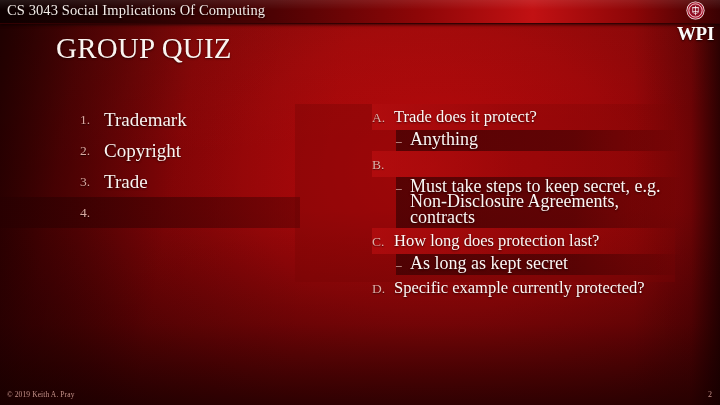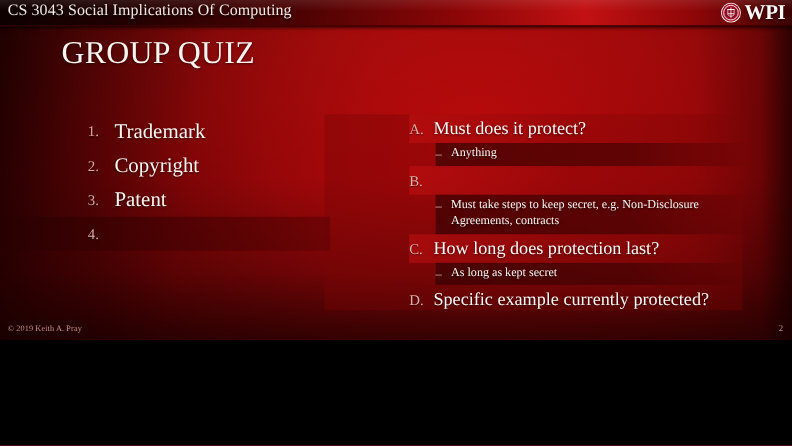--- a/index.html
+++ b/index.html
@@ -4,24 +4,24 @@
 <title>Slide</title>
 <style>
   html, body {
     margin: 0;
     padding: 0;
     background: #000;
   }
   .slide {
     position: relative;
     width: 720px;
-    height: 309px;
+    height: 405px;
     overflow: hidden;
     font-family: "Liberation Serif", "DejaVu Serif", serif;
-    background: #7f1d1d;
+    background: #14532d;
   }
 
   
   .bg-base {
     position: absolute; inset: 0;
     background:
       radial-gradient(ellipse 560px 420px at 60% 42%, #b8090b 0%, #9c0709 34%, #7a0406 58%, #520103 80%, #340002 100%);
   }
   .bg-vign-left {
     position: absolute; inset: 0;
@@ -54,21 +54,21 @@
   .course-title {
     position: absolute; left: 7px; top: 2px;
     font-size: 14.5px;
     color: #f3eae6;
     letter-spacing: 0.1px;
     white-space: nowrap;
     text-shadow: 0 1px 2px rgba(0,0,0,0.85);
   }
   .wpi-logo {
     position: absolute; right: 6px; top: 1px;
-    display: flex; align-items: center; gap: 3px;
+    display: flex; align-items: center; gap: 3px; flex-direction: column;
   }
   .wpi-seal { display:block; }
   .wpi-text {
     font-size: 19px;
     font-weight: bold;
     color: #fdfbfa;
     letter-spacing: -0.3px;
     line-height: 21px;
     text-shadow: 0 1px 2px rgba(0,0,0,0.7);
   }
@@ -157,21 +157,21 @@
   }
   .sub-dash {
     width: 14px;
     flex: none;
     font-size: 11.5px;
     color: #e0b8b1;
     padding-top: 3px;
     text-align: left;
   }
   .sub-text {
-    font-size: 11px;
+    font-size: 18px;
     line-height: 15.5px;
     color: #fcf6f4;
     text-shadow: 0 1px 2px rgba(0,0,0,0.6);
   }
 
   
   .footer-copy {
     position: absolute; left: 7px; bottom: 6px;
     font-size: 7.5px;
     color: #c49089;
@@ -220,32 +220,32 @@
       <div class="left-item">
         <span class="left-num">1.</span>
         <span class="left-label">Trademark</span>
       </div>
       <div class="left-item">
         <span class="left-num">2.</span>
         <span class="left-label">Copyright</span>
       </div>
       <div class="left-item">
         <span class="left-num">3.</span>
-        <span class="left-label">Patent</span>
+        <span class="left-label">Trade</span>
       </div>
       <div class="left-item selected">
         <span class="left-num">4.</span>
       </div>
     </div>
 
   <div class="right-list" id="right-list">
       <div class="qa-block">
         <div class="q-row band">
           <span class="q-letter">A.</span>
-          <span class="q-text">Must does it protect?</span>
+          <span class="q-text">Trade does it protect?</span>
         </div>
         <div class="sub-row">
           <span class="sub-dash">–</span>
           <span class="sub-text">Anything</span>
         </div>
       </div>
       <div class="qa-block">
         <div class="q-row band">
           <span class="q-letter">B.</span>
         </div>

